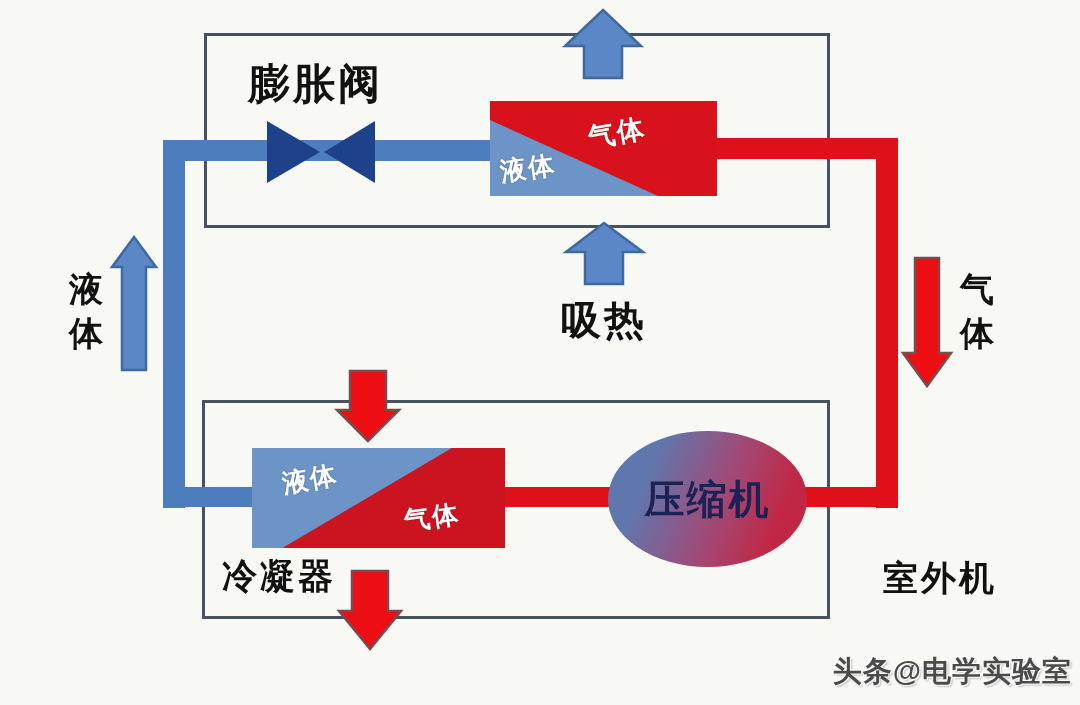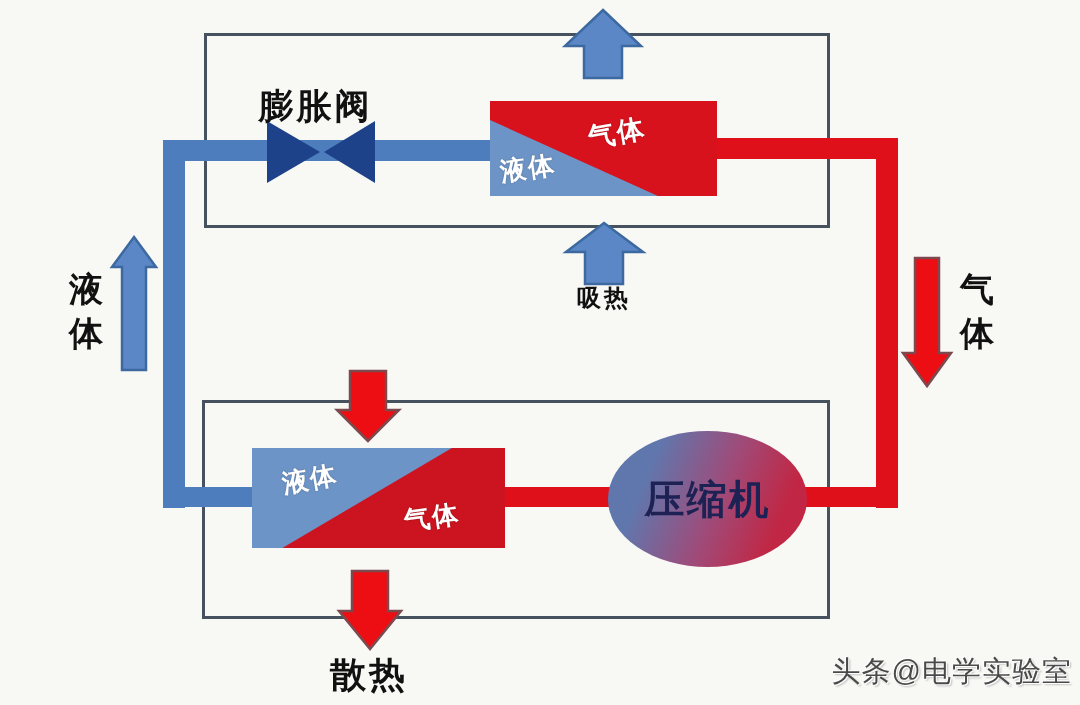--- a/index.html
+++ b/index.html
@@ -74,42 +74,42 @@
   .arrow-red{fill:var(--arrow-red,#ec0e13);stroke:var(--arrow-red-edge,#7c4a4e);stroke-width:2.5;}
   .valve-shape{fill:var(--valve-navy,#1e4289);}
 
   .label{
     position:absolute;z-index:40;
     color:var(--label-black,#111);
     font-weight:bold;text-align:center;
     letter-spacing:3px;line-height:1.15;
     white-space:nowrap;
   }
-  #expansion-valve-label{left:243px;top:60px;width:145px;font-size:35px;margin-top:26px;}
+  #expansion-valve-label{left:243px;top:60px;width:145px;font-size:42px;}
   #evaporator-label{left:660px;top:46px;width:148px;font-size:36px;}
   #indoor-label{left:860px;top:60px;width:148px;font-size:35px;}
-  #absorb-label{left:550px;top:284px;width:108px;font-size:24px;}
+  #absorb-label{left:550px;top:297px;width:108px;font-size:40px;}
   #condenser-label{left:205px;top:556px;width:148px;font-size:35px;}
   #outdoor-label{left:866px;top:558px;width:148px;font-size:35px;}
   #release-label{left:315px;top:654px;width:108px;font-size:36px;}
 
   .v-label{
     position:absolute;z-index:40;
     color:var(--label-black,#111);
     font-weight:bold;font-size:34px;line-height:1.3;
     width:44px;text-align:center;word-break:break-all;
     letter-spacing:0;
   }
   #liquid-v-label{left:64px;top:267px;}
   #gas-v-label{left:955px;top:267px;}
 
   #watermark{
     position:absolute;z-index:50;
     left:820px;top:652px;width:252px;
-    font-weight:normal;font-size:29px;letter-spacing:1px;
+    font-weight:bold;font-size:29px;letter-spacing:1px;
     text-align:right;white-space:nowrap;
     color:var(--watermark-gray,#3c3c3c);
     text-shadow:-1px -1px 0 #ffffff,1px 1px 0 #ffffff,2px 2px 2px rgba(0,0,0,.25);
     opacity:.92;
   }
 </style>
 </head>
 <body>
 
 <div class="canvas">
@@ -148,20 +148,21 @@
     <polygon class="arrow-blue" points="134,237 156,267 146,267 146,370 122,370 122,267 112,267"></polygon>
     <polygon class="arrow-red" points="927,386 903,353 915,353 915,258 939,258 939,353 951,353"></polygon>
     <polygon class="arrow-red" points="368,441 337,410 350,410 350,371 386,371 386,410 399,410"></polygon>
     <polygon class="arrow-red" points="370,649 339,611 352,611 352,571 388,571 388,611 401,611"></polygon>
     <polygon class="valve-shape" points="267,121 267,183 320,152"></polygon>
     <polygon class="valve-shape" points="375,121 375,183 324,152"></polygon>
   </svg>
 
   <div class="label" id="expansion-valve-label">膨胀阀</div>
   <div class="label" id="absorb-label">吸热</div>
-  <div class="label" id="release-label">散热</div>
+  <div class="label" id="condenser-label">冷凝器</div>
+  <div class="label" id="outdoor-label">室外机</div>
 
   <div class="v-label" id="liquid-v-label">液体</div>
   <div class="v-label" id="gas-v-label">气体</div>
 
   <div id="watermark">头条@电学实验室</div>
 
 </div>
 
 </body></html>

